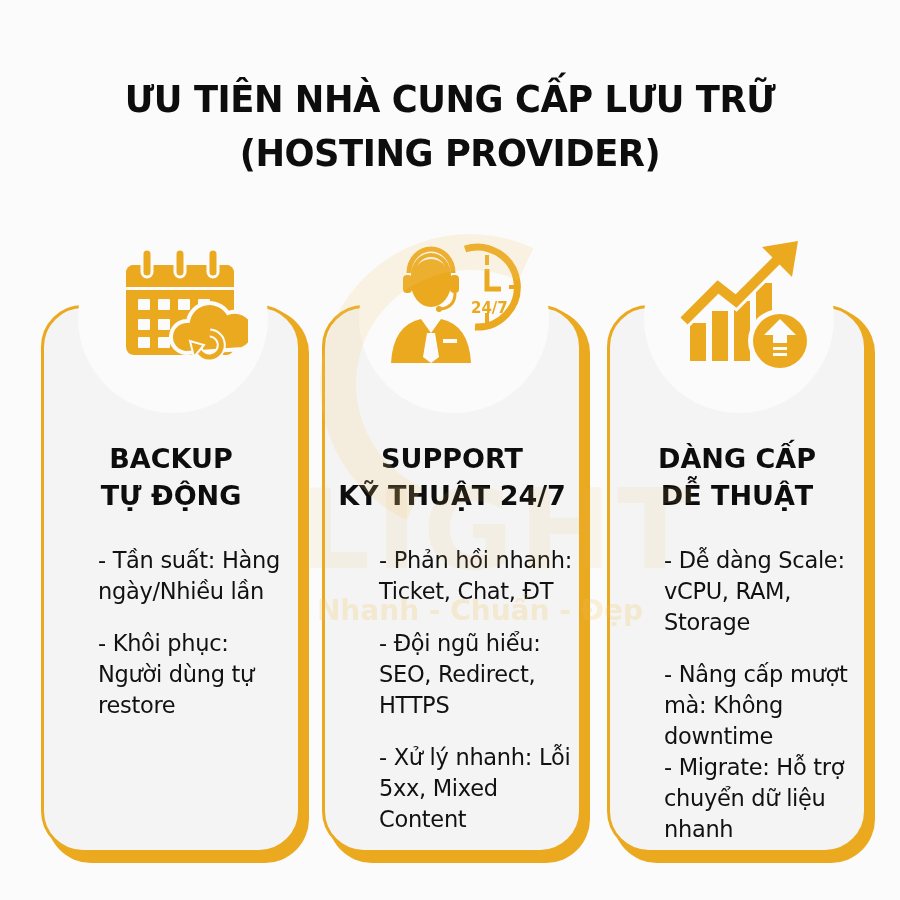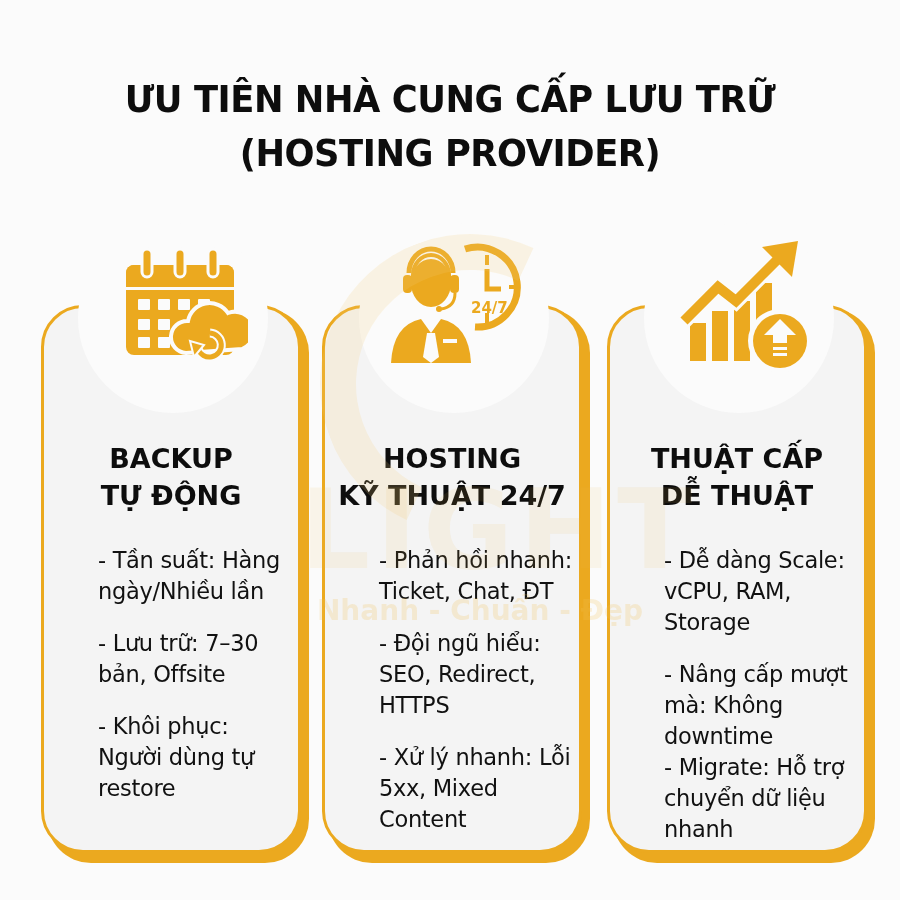--- a/index.html
+++ b/index.html
@@ -174,21 +174,20 @@
       <path d="M112 98 a12 12 0 1 1 -12 16" fill="none" stroke="#eba91f" stroke-width="5"></path>
       <path d="M92 106 l14 4 l-10 12 z" fill="#eba91f" stroke="#fbfbfb" stroke-width="2"></path>
     </svg>
   </div>
   <div class="card-title">
     <span>BACKUP</span><br>
     <span>TỰ ĐỘNG</span>
   </div>
   <div class="card-points">
     <div class="point">- Tần suất: Hàng ngày/Nhiều lần</div>
-    <div class="point">- Lưu trữ: 7–30 bản, Offsite</div>
     <div class="point">- Khôi phục: Người dùng tự restore</div>
   </div>
 </div>
 
 <div class="card" id="card-2" style="left:322px;">
   <div class="card-shadow"></div>
   <div class="card-body"></div>
   <div class="icon-halo"></div>
   <div class="icon-wrap">
     <svg width="150" height="140" viewBox="0 0 150 140">
@@ -208,21 +207,21 @@
       <path d="M76 58 q0 14 -14 16" fill="none" stroke="#eba91f" stroke-width="3"></path>
       <circle cx="60" cy="74" r="3" fill="#eba91f"></circle>
 
       <path d="M12 128 q2 -38 30 -44 h20 q28 6 30 44 z" fill="#eba91f"></path>
       <path d="M42 84 l10 14 l10 -14 z" fill="#fbfbfb"></path>
       <path d="M48 98 h8 l4 24 l-8 6 l-8 -6 z" fill="#fbfbfb"></path>
       <rect x="64" y="104" width="14" height="4" fill="#fbfbfb"></rect>
     </svg>
   </div>
   <div class="card-title">
-    <span>HOSTING</span><br>
+    <span>SUPPORT</span><br>
     <span>KỸ THUẬT 24/7</span>
   </div>
   <div class="card-points">
     <div class="point">- Phản hồi nhanh: Ticket, Chat, ĐT</div>
     <div class="point">- Đội ngũ hiểu: SEO, Redirect, HTTPS</div>
     <div class="point">- Xử lý nhanh: Lỗi 5xx, Mixed Content</div>
   </div>
 </div>
 
 <div class="card" id="card-3" style="left:607px;">
@@ -242,21 +241,21 @@
       <path d="M98 12 l36 -6 l-6 36 z" fill="#eba91f"></path>
 
       <circle cx="116" cy="106" r="32" fill="#fbfbfb"></circle>
       <circle cx="116" cy="106" r="27" fill="#eba91f"></circle>
       <path d="M116 84 l16 16 h-9 v8 h-14 v-8 h-9 z" fill="#fbfbfb"></path>
       <rect x="109" y="112" width="14" height="3" fill="#fbfbfb"></rect>
       <rect x="109" y="118" width="14" height="3" fill="#fbfbfb"></rect>
     </svg>
   </div>
   <div class="card-title">
-    <span>THUẬT CẤP</span><br>
+    <span>DÀNG CẤP</span><br>
     <span>DỄ THUẬT</span>
   </div>
   <div class="card-points">
     <div class="point">- Dễ dàng Scale: vCPU, RAM, Storage</div>
     <div class="point tight">- Nâng cấp mượt mà: Không downtime</div>
     <div class="point">- Migrate: Hỗ trợ chuyển dữ liệu nhanh</div>
   </div>
 </div>
 
 <div class="watermark">

